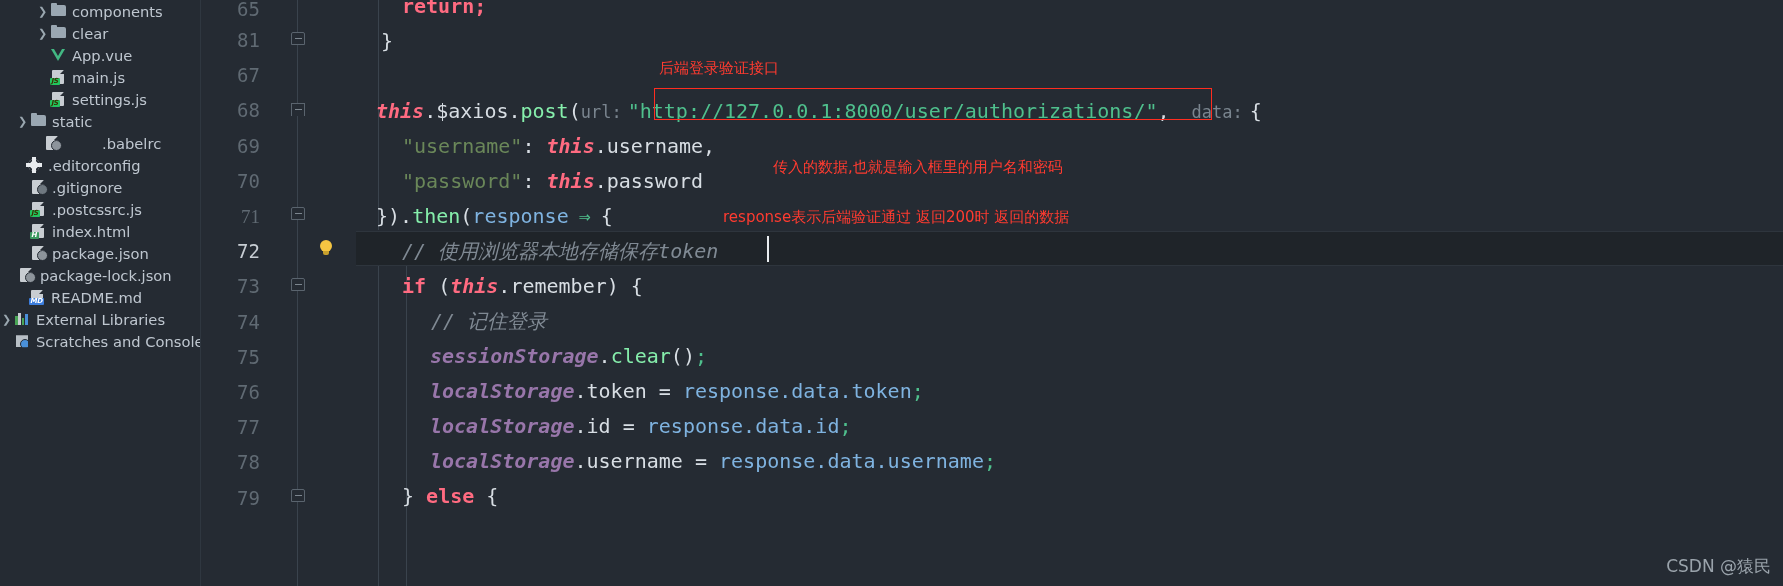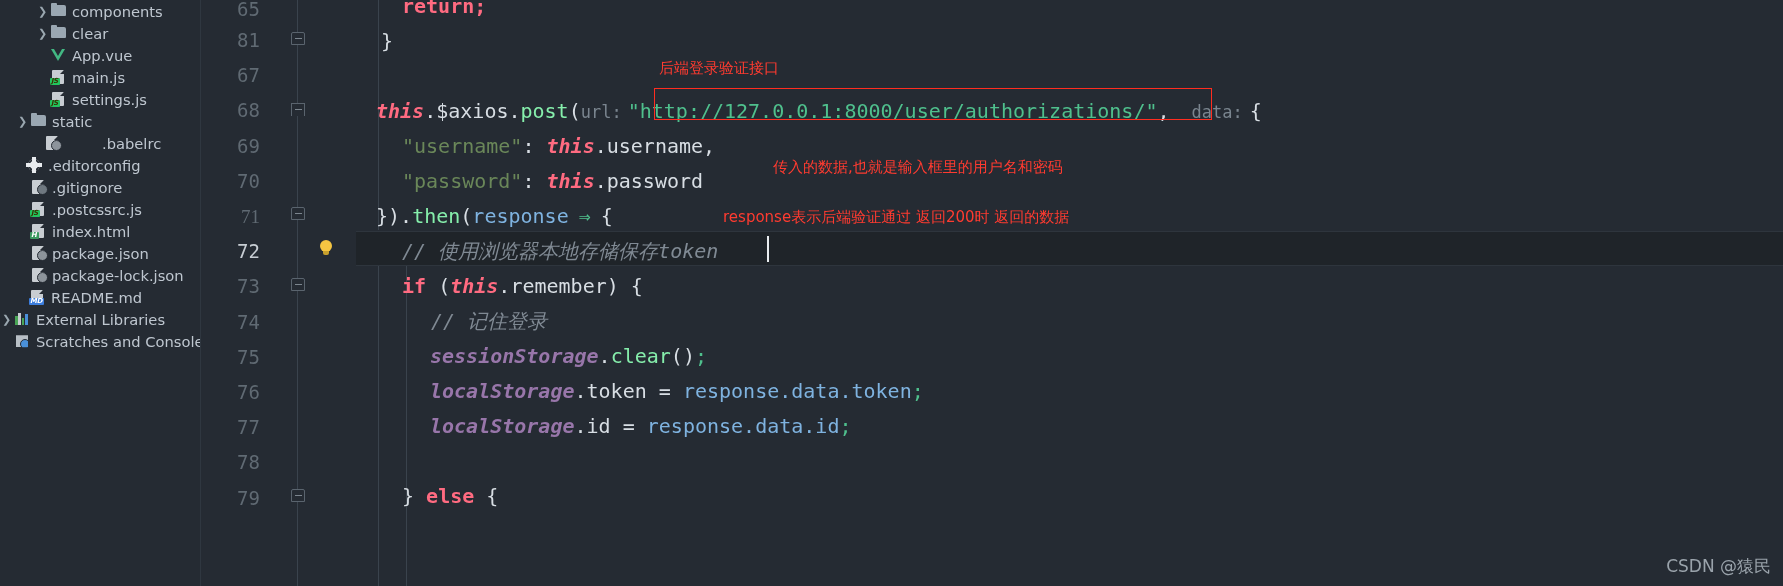--- a/index.html
+++ b/index.html
@@ -284,21 +284,21 @@
     </div>
 
     <div class="tree-row" style="top:242px;position:absolute;left:0;padding-left:29px;">
       <span class="ico ic-cfg">
           <i class="ic-file"></i>
           <i class="dot"></i>
         </span>
       <span class="lbl">package.json</span>
     </div>
 
-    <div class="tree-row" style="top:264px;position:absolute;left:0;padding-left:29px;">
+    <div class="tree-row" style="top:264px;position:absolute;left:0;padding-left:17px;">
       <span class="ico ic-cfg">
           <i class="ic-file"></i>
           <i class="dot"></i>
         </span>
       <span class="lbl">package-lock.json</span>
     </div>
 
     <div class="tree-row" style="top:286px;position:absolute;left:0;padding-left:28px;">
       <span class="ico">
           <i class="ic-file"></i>
@@ -385,20 +385,21 @@
     <div class="code-line" style="left:46px;top:276px;"><span class="kw-if">if</span><span class="plain"> (</span><span class="kw-pink">this</span><span class="plain">.remember) {</span></div>
 
     <div class="code-line" style="left:75px;top:311px;text-align:center;"><span class="cmt">// 记住登录</span></div>
 
     <div class="code-line" style="left:74px;top:381px;"><span class="prop">localStorage</span><span class="plain">.token </span><span class="plain">= </span><span class="obj">response.data.token</span><span class="semi">;</span></div>
 
     <div class="code-line" style="left:74px;top:346px;"><span class="prop">sessionStorage</span><span class="plain">.</span><span class="fn">clear</span><span class="plain">()</span><span class="semi">;</span></div>
 
     <div class="code-line" style="left:74px;top:416px;"><span class="prop">localStorage</span><span class="plain">.id </span><span class="plain">= </span><span class="obj">response.data.id</span><span class="semi">;</span></div>
 
+    <div class="code-line" style="left:74px;top:451px;"><span class="prop">localStorage</span><span class="plain">.username </span><span class="plain">= </span><span class="obj">response.data.username</span><span class="semi">;</span></div>
 
     <div class="code-line" style="left:46px;top:486px;"><span class="plain">} </span><span class="kw-if">else</span><span class="plain"> {</span></div>
 
     <div class="anno" style="left:303px;top:61px;">后端登录验证接口</div>
     <div class="redbox" style="left:298px;top:88px;width:558px;height:32px;"></div>
 
     <div class="anno" style="left:417px;top:160px;">传入的数据,也就是输入框里的用户名和密码</div>
 
     <div class="anno" style="left:321px;top:210px;margin-left:46px;">response表示后端验证通过 返回200时 返回的数据</div>
 

